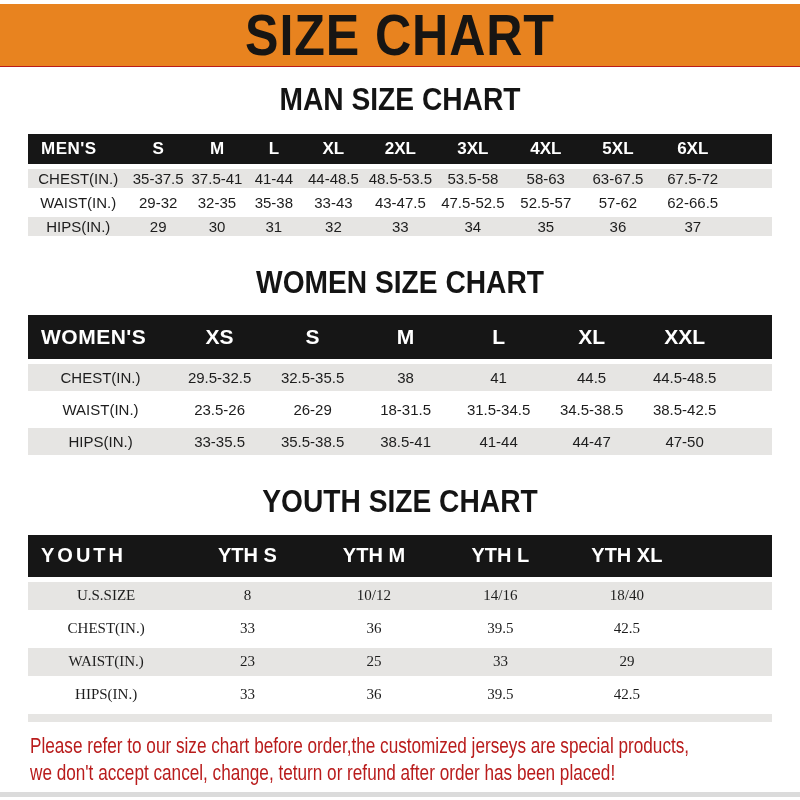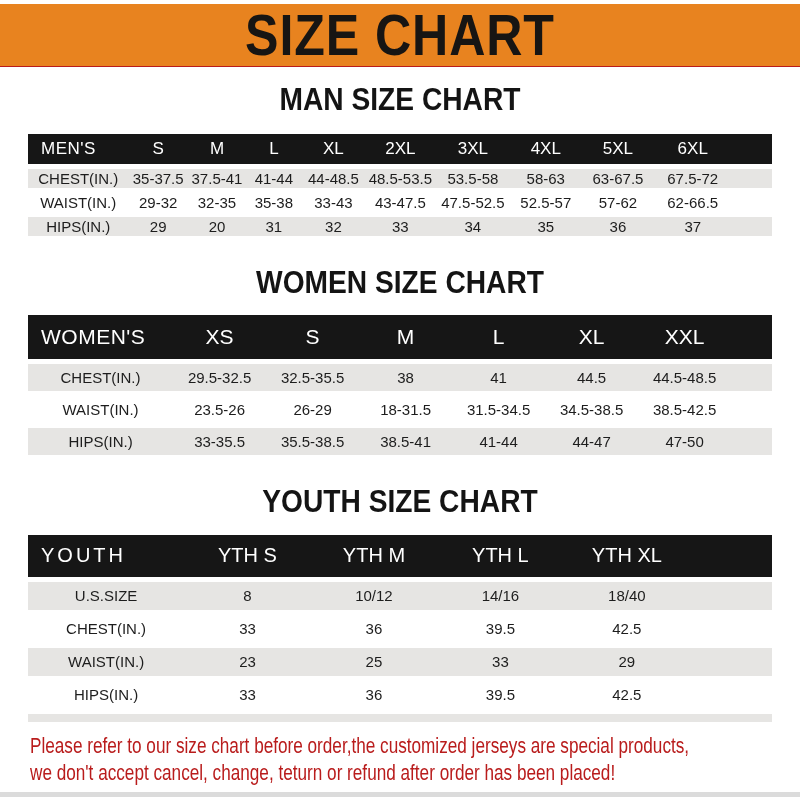--- a/index.html
+++ b/index.html
@@ -23,21 +23,21 @@
   }
   .mt-men { margin-top: 15px; }
   .mt-women { margin-top: 24px; }
   .mt-youth { margin-top: 24px; }
   table {
     width: 744px; margin: 10px auto 0;
     border-collapse: separate; border-spacing: 0 5px; table-layout: fixed;
   }
   .men-tbl { margin-top: 12px; }
   th, td { padding: 0; text-align: center; overflow: hidden; white-space: nowrap; }
-  tr.hdr th { background: #161616; color: #ffffff; font-weight: normal; vertical-align: middle; }
+  tr.hdr th { background: #161616; color: #ffffff; font-weight: bold; vertical-align: middle; }
   th.lbl { text-align: left; padding-left: 13px; }
   tr.g td { background: #E6E5E3; }
   tr.w td { background: #ffffff; }
   td { font-size: 15px; color: #1d1d1d; vertical-align: middle; }
 
   .men-tbl tr.hdr th { height: 30px; font-size: 17px; }
   .men-tbl th.lbl { font-size: 23px; letter-spacing: 0.5px; }
   .men-tbl td { height: 19px; }
   .men-tbl th:nth-child(1){width:13.5%} .men-tbl th:nth-child(2){width:8%}
   .men-tbl th:nth-child(3){width:7.8%}  .men-tbl th:nth-child(4){width:7.5%}
@@ -49,21 +49,21 @@
   .women-tbl tr.hdr th { height: 44px; font-size: 21px; }
   .women-tbl th.lbl { font-size: 26px; letter-spacing: 0.5px; }
   .women-tbl td { height: 27px; }
   .women-tbl th:nth-child(1){width:19.5%}
   .women-tbl th:nth-child(2),.women-tbl th:nth-child(3),.women-tbl th:nth-child(4),
   .women-tbl th:nth-child(5),.women-tbl th:nth-child(6),.women-tbl th:nth-child(7){width:12.5%}
   .women-tbl th:nth-child(8){width:5.5%}
 
   .youth-tbl tr.hdr th { height: 42px; font-size: 20px; }
   .youth-tbl th.lbl { font-size: 26px; letter-spacing: 3px; }
-  .youth-tbl td { height: 28px; }
+  .youth-tbl td { height: 28px; font-family: Liberation Serif, serif; }
   .youth-tbl th:nth-child(1){width:21%}
   .youth-tbl th:nth-child(2),.youth-tbl th:nth-child(3),
   .youth-tbl th:nth-child(4),.youth-tbl th:nth-child(5){width:17%}
   .youth-tbl th:nth-child(6){width:11%}
 
   .tbl-bottom-strip { width: 744px; height: 8px; background: #E6E5E3; margin: 0 auto; }
   .footer { margin: 10px 0 0 30px; color: #b91c1c; }
   .footer-line {
     font-size: 22px; line-height: 27px; white-space: nowrap;
     transform: scaleX(0.78); transform-origin: left center;
@@ -117,21 +117,21 @@
       <td>43-47.5</td>
       <td>47.5-52.5</td>
       <td>52.5-57</td>
       <td>57-62</td>
       <td>62-66.5</td>
       <td></td>
     </tr>
     <tr class="g">
       <td>HIPS(IN.)</td>
       <td>29</td>
-      <td>20</td>
+      <td>30</td>
       <td>31</td>
       <td>32</td>
       <td>33</td>
       <td>34</td>
       <td>35</td>
       <td>36</td>
       <td>37</td>
       <td></td>
     </tr>
   </tbody>

